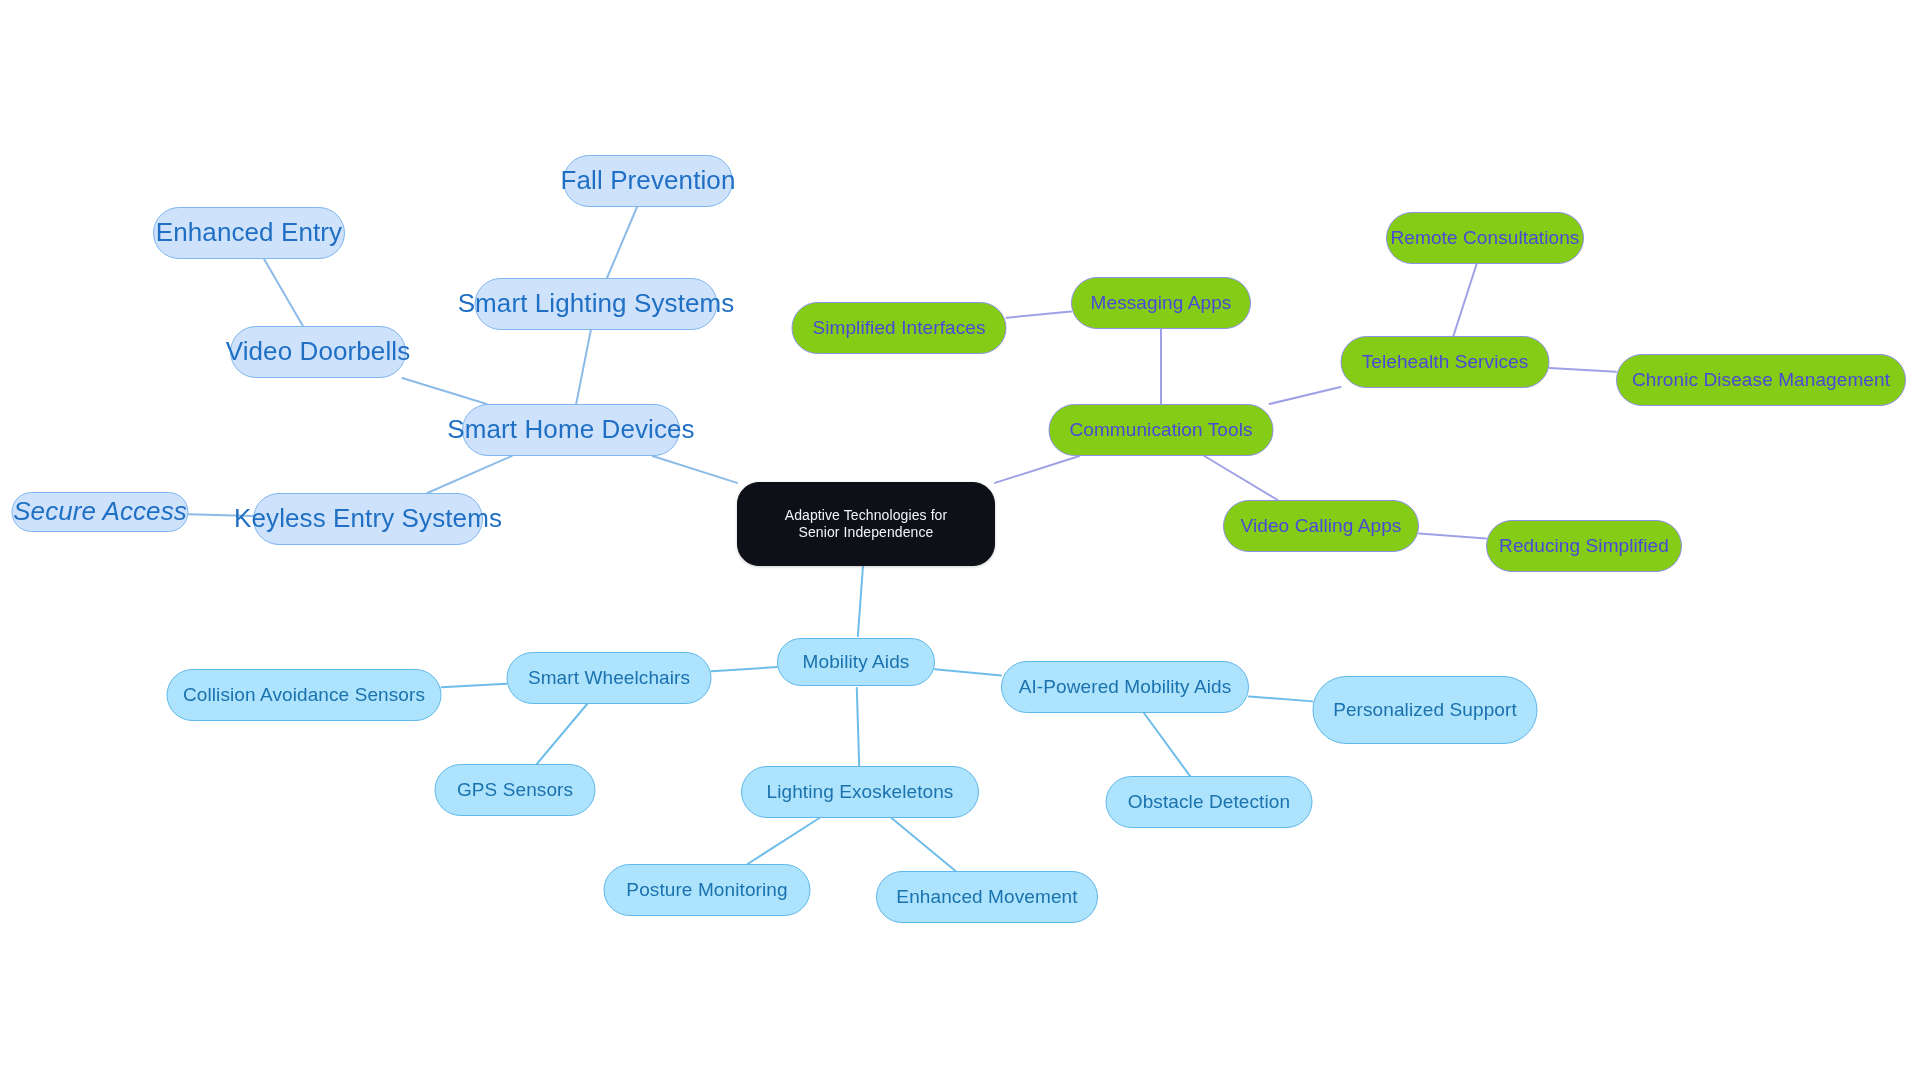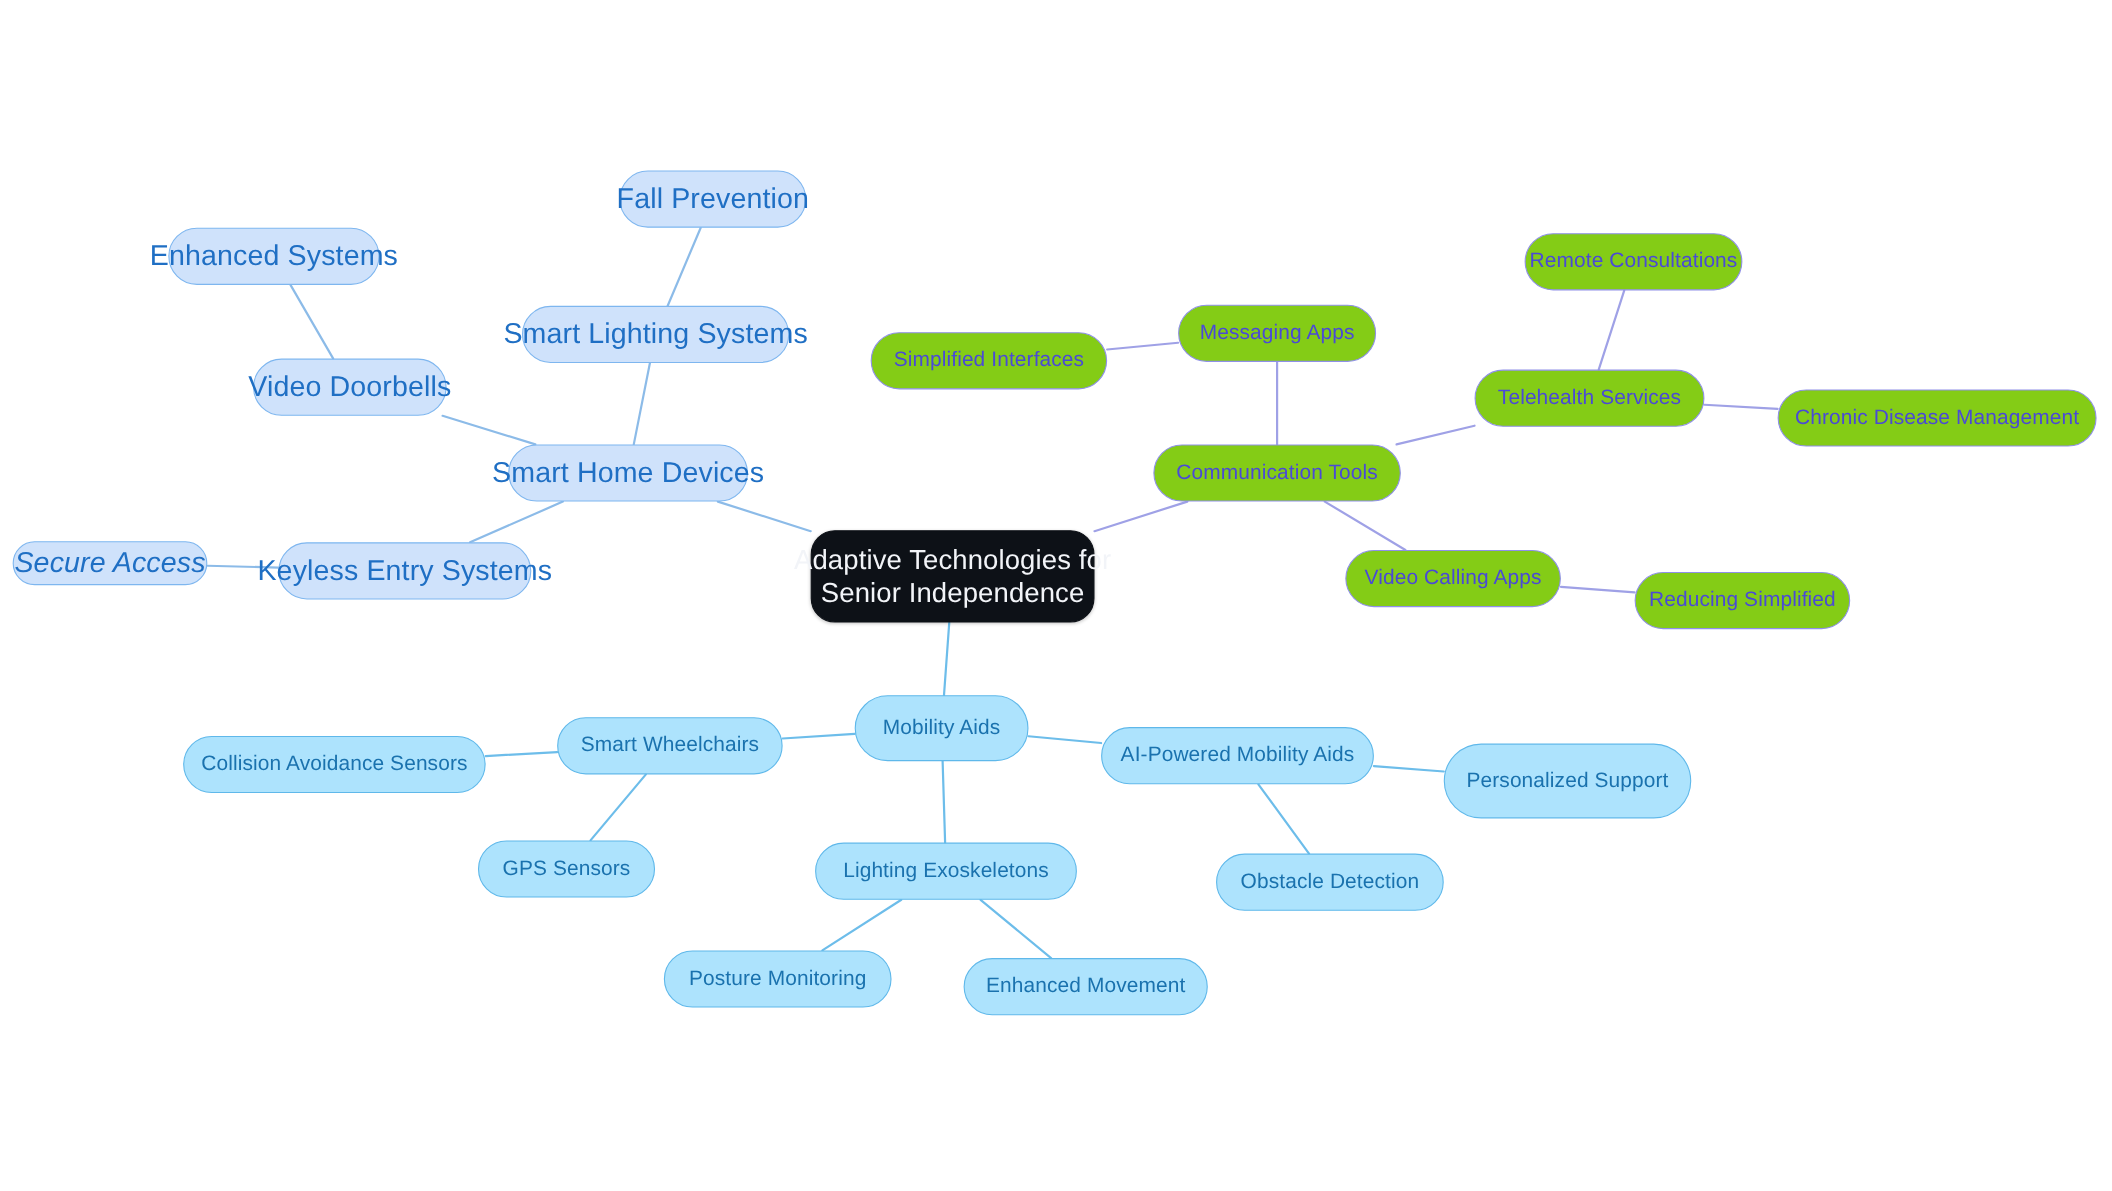--- a/index.html
+++ b/index.html
@@ -39,21 +39,21 @@
     border-width: 1px;
     white-space: pre;
     line-height: 1.22;
     letter-spacing: 0.1px;
     transform: translate(-50%, -50%);
   }
   .node-root {
     background: #0d1117;
     border-color: #0d1117;
     color: #f2f4f8;
-    font-size: 25px;
+    font-size: 14px;
     border-radius: 22px;
     box-shadow: 0 1px 3px rgba(0,0,0,0.20);
   }
   .node-blue {
     background: #cfe2fb;
     border-color: #7eb6ef;
     color: #1f6fc4;
     font-size: 26px;
   }
   .node-purple {
@@ -100,32 +100,32 @@
       <line x1="1249" y1="696.5066666666667" x2="1312.5" y2="701.375" stroke="#6dbdea" stroke-width="2" stroke-linecap="round"></line>
       <line x1="1143.9913043478261" y1="713" x2="1190.0086956521739" y2="776" stroke="#6dbdea" stroke-width="2" stroke-linecap="round"></line>
     </svg>
   <div id="node-layer">
       <div class="node node-root" style="left: 866px; top: 524px; width: 258px; height: 84px;">Adaptive Technologies for
 Senior Independence</div>
       <div class="node node-blue" style="left: 571px; top: 430px; width: 218px; height: 52px;">Smart Home Devices</div>
       <div class="node node-blue" style="left: 596px; top: 304px; width: 243px; height: 52px;">Smart Lighting Systems</div>
       <div class="node node-blue" style="left: 648px; top: 181px; width: 170px; height: 52px;">Fall Prevention</div>
       <div class="node node-blue" style="left: 318px; top: 352px; width: 176px; height: 52px;">Video Doorbells</div>
-      <div class="node node-blue" style="left: 249px; top: 233px; width: 192px; height: 52px;">Enhanced Systems</div>
+      <div class="node node-blue" style="left: 249px; top: 233px; width: 192px; height: 52px;">Enhanced Entry</div>
       <div class="node node-blue" style="left: 368px; top: 519px; width: 230px; height: 52px;">Keyless Entry Systems</div>
       <div class="node node-blue" style="left: 100px; top: 512px; width: 177px; height: 40px; font-style: italic;">Secure Access</div>
       <div class="node node-purple" style="left: 1161px; top: 430px; width: 225px; height: 52px;">Communication Tools</div>
       <div class="node node-purple" style="left: 1161px; top: 303px; width: 180px; height: 52px;">Messaging Apps</div>
       <div class="node node-purple" style="left: 899px; top: 328px; width: 215px; height: 52px;">Simplified Interfaces</div>
       <div class="node node-purple" style="left: 1445px; top: 362px; width: 209px; height: 52px;">Telehealth Services</div>
       <div class="node node-purple" style="left: 1485px; top: 238px; width: 198px; height: 52px;">Remote Consultations</div>
       <div class="node node-purple" style="left: 1761px; top: 380px; width: 290px; height: 52px;">Chronic Disease Management</div>
       <div class="node node-purple" style="left: 1321px; top: 526px; width: 196px; height: 52px;">Video Calling Apps</div>
       <div class="node node-purple" style="left: 1584px; top: 546px; width: 196px; height: 52px;">Reducing Simplified</div>
-      <div class="node node-cyan" style="left: 856px; top: 662px; width: 158px; height: 60px;">Mobility Aids</div>
+      <div class="node node-cyan" style="left: 856px; top: 662px; width: 158px; height: 48px;">Mobility Aids</div>
       <div class="node node-cyan" style="left: 609px; top: 678px; width: 205px; height: 52px;">Smart Wheelchairs</div>
       <div class="node node-cyan" style="left: 304px; top: 695px; width: 275px; height: 52px;">Collision Avoidance Sensors</div>
       <div class="node node-cyan" style="left: 515px; top: 790px; width: 161px; height: 52px;">GPS Sensors</div>
       <div class="node node-cyan" style="left: 860px; top: 792px; width: 238px; height: 52px;">Lighting Exoskeletons</div>
       <div class="node node-cyan" style="left: 707px; top: 890px; width: 207px; height: 52px;">Posture Monitoring</div>
       <div class="node node-cyan" style="left: 987px; top: 897px; width: 222px; height: 52px;">Enhanced Movement</div>
       <div class="node node-cyan" style="left: 1125px; top: 687px; width: 248px; height: 52px;">AI-Powered Mobility Aids</div>
       <div class="node node-cyan" style="left: 1425px; top: 710px; width: 225px; height: 68px;">Personalized Support</div>
       <div class="node node-cyan" style="left: 1209px; top: 802px; width: 207px; height: 52px;">Obstacle Detection</div>
     </div>

